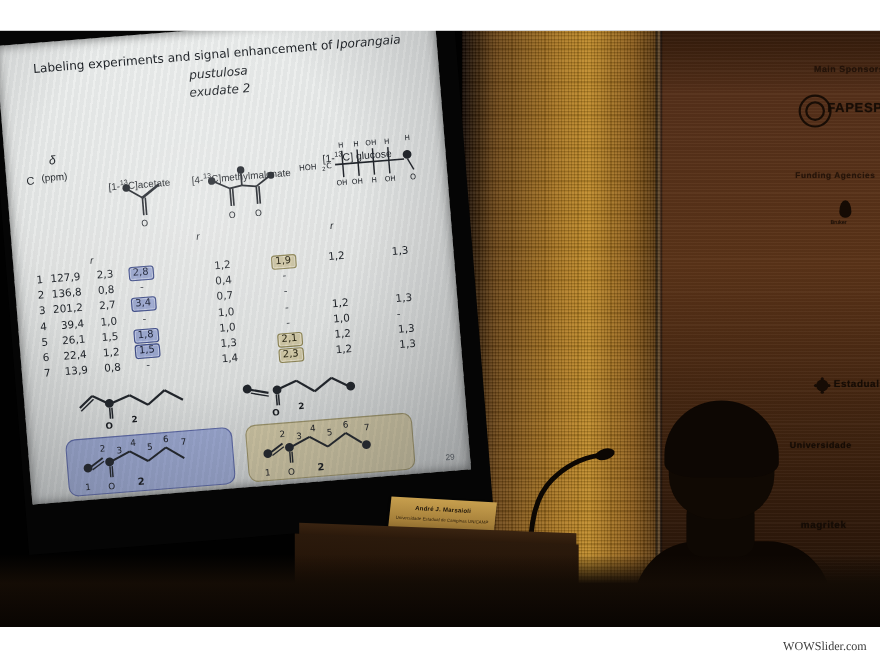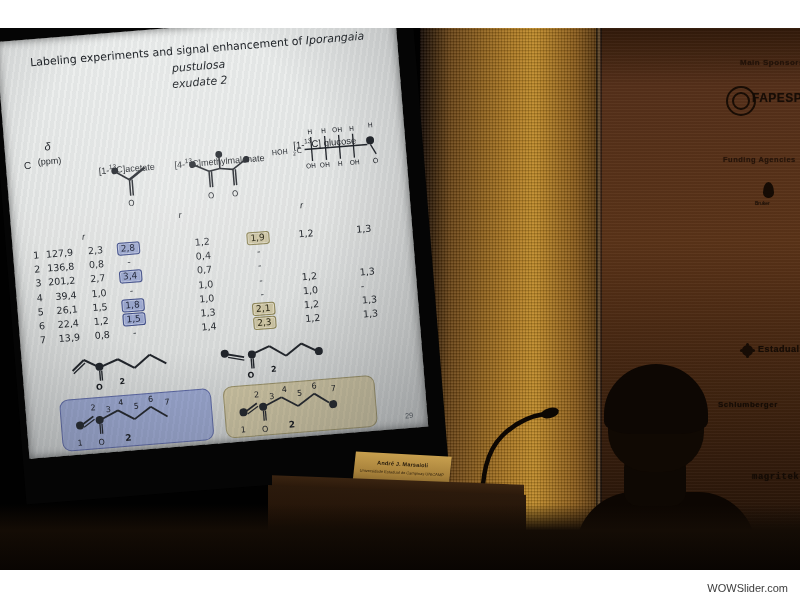--- a/index.html
+++ b/index.html
@@ -169,21 +169,21 @@
         color:#20160a;font-weight:bold;letter-spacing:.2px;}
   #npAff{position:absolute;left:0;top:16px;width:96px;text-align:center;font-size:4px;
         color:#32230e;line-height:1.5;}
 
   
   #floor{position:absolute;left:0;bottom:30px;width:800px;height:66px;
         background:linear-gradient(to bottom,rgba(0,0,0,0) 0%,#140c05 40%,#090502 100%);z-index:34;}
   #leftDark{position:absolute;left:0;top:28px;width:420px;height:542px;background:#010101;z-index:5;}
 
   #wm{position:absolute;right:12px;bottom:6px;font-size:11px;color:#3c3c3c;z-index:45;
-      font-family:Liberation Sans, sans-serif;text-align:center;}
+      font-family:Liberation Serif, serif;text-align:center;}
 </style>
 </head>
 <body>
 
 <div id="photo">
 
   <div id="leftDark"></div>
 
   <div id="wall">
     <div id="curtain"></div>
@@ -208,22 +208,22 @@
   <div id="capesEye"></div>
   <div id="capesPupil"></div>
   <div class="sponsor tiny" style="left:322px;top:203px;">CAPES</div>
 
   <div id="brukerFlame"></div>
   <div class="sponsor tiny" style="left:755px;top:200px;">Bruker</div>
 
   <div id="agSun"></div>
   <div class="sponsor" style="left:758px;top:344px;font-size:9px;">Estadual</div>
 
-  <div class="sponsor" style="left:718px;top:400px;font-size:8px;">Schlumberger</div>
-  <div class="sponsor" style="left:752px;top:472px;font-size:9px;font-family:Liberation Mono, monospace;">magritek</div>
+  <div class="sponsor" style="left:718px;top:400px;font-size:8px;">Universidade</div>
+  <div class="sponsor" style="left:728px;top:472px;font-size:9px;">magritek</div>
 
   <div id="screenWrap">
     <div id="screenBack"></div>
     <div id="screen">
 
       <div id="slide">
 
         <div id="slideTitle">
           <span>Labeling experiments and signal enhancement of </span><span class="sp">Iporangaia pustulosa</span>
           <span id="slideSub">exudate 2</span>

